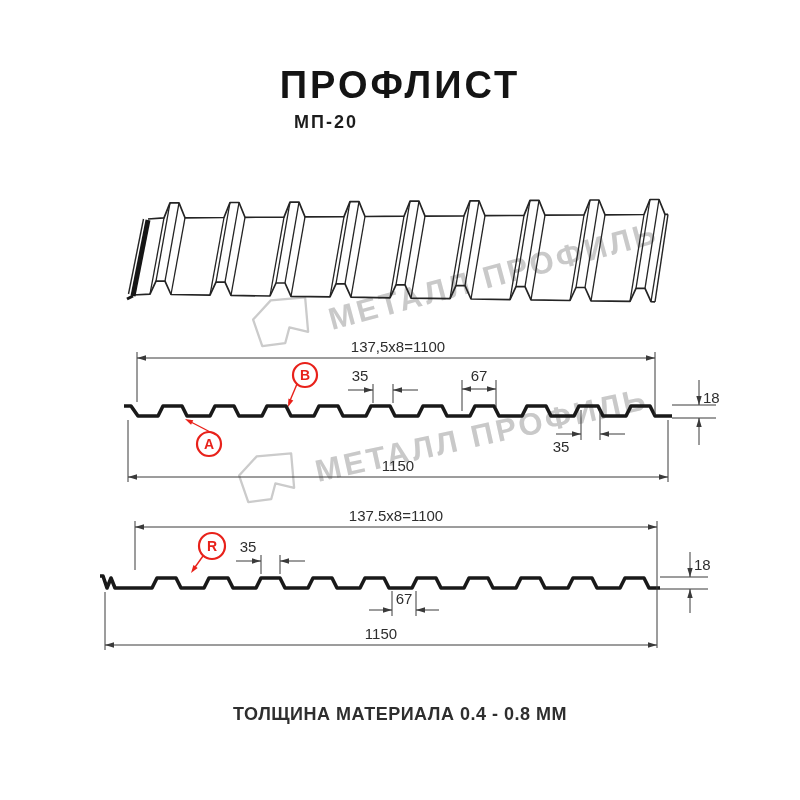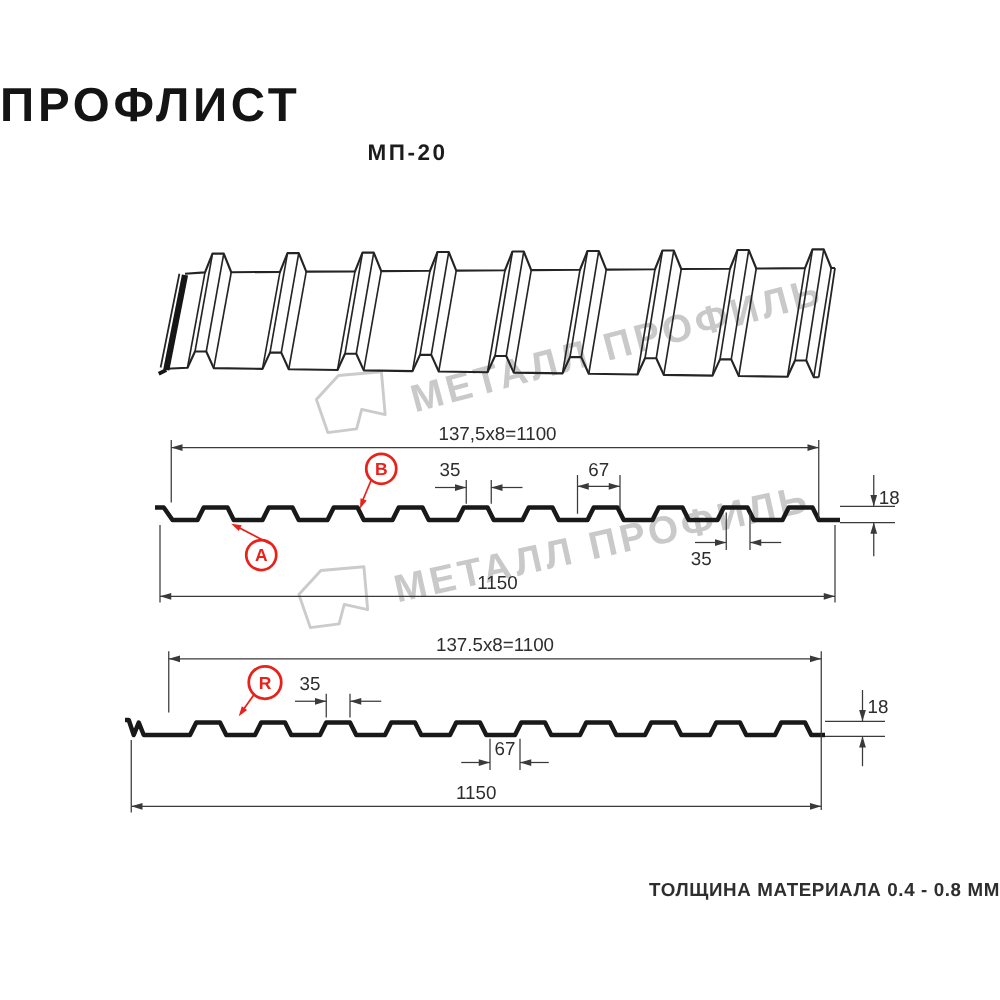--- a/index.html
+++ b/index.html
@@ -1,24 +1,24 @@
 <!DOCTYPE html>
 <html><head>
 <meta charset="utf-8">
 <style>
   html,body{margin:0;padding:0;}
   body{width:800px;height:800px;background:#ffffff;overflow:hidden;
        font-family:"Liberation Sans",sans-serif;position:relative;}
   .stage{position:absolute;inset:0;width:800px;height:800px;}
-  .title{position:absolute;left:0;top:64px;width:800px;
+  .title{position:absolute;left:0;top:64px;width:800px;text-align:center;
          font-size:38px;font-weight:800;letter-spacing:3px;color:#141414;}
   .subtitle{position:absolute;left:0;top:112px;width:652px;text-align:center;
          font-size:18px;font-weight:600;letter-spacing:2px;color:#1c1c1c;}
-  .footer{position:absolute;left:0;top:704px;width:800px;text-align:right;
-         font-size:15px;font-weight:600;letter-spacing:.5px;color:#2e2e2e;}
+  .footer{position:absolute;left:0;top:704px;width:800px;text-align:center;
+         font-size:18px;font-weight:600;letter-spacing:.5px;color:#2e2e2e;}
   svg{position:absolute;inset:0;}
   .dim{font-size:15px;fill:#2e2e2e;font-family:"Liberation Sans",sans-serif;}
   .mid{text-anchor:middle;}
   .redc{fill:none;stroke:#e8211a;stroke-width:2.2;}
   .redt{font-size:14px;font-weight:700;fill:#e8211a;font-family:"Liberation Sans",sans-serif;}
   .wmt{font-size:31px;font-weight:700;fill:#c9c9c9;letter-spacing:3px;
        font-family:"Liberation Sans",sans-serif;}
   .wml{fill:none;stroke:#cbcbcb;stroke-width:2.3;stroke-linejoin:round;}
 </style>
 </head>

